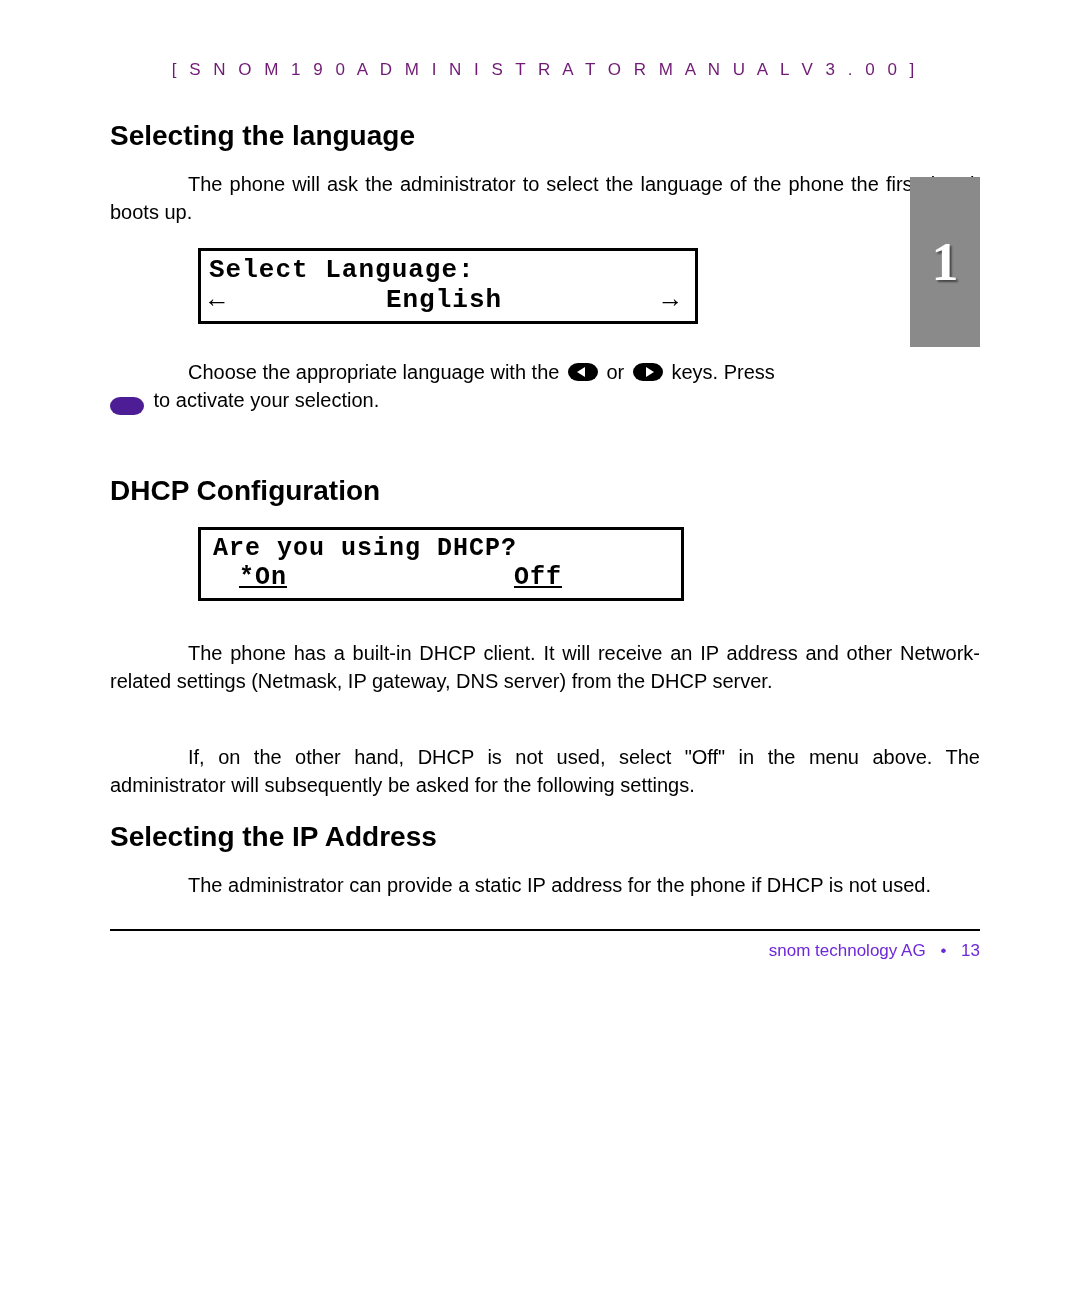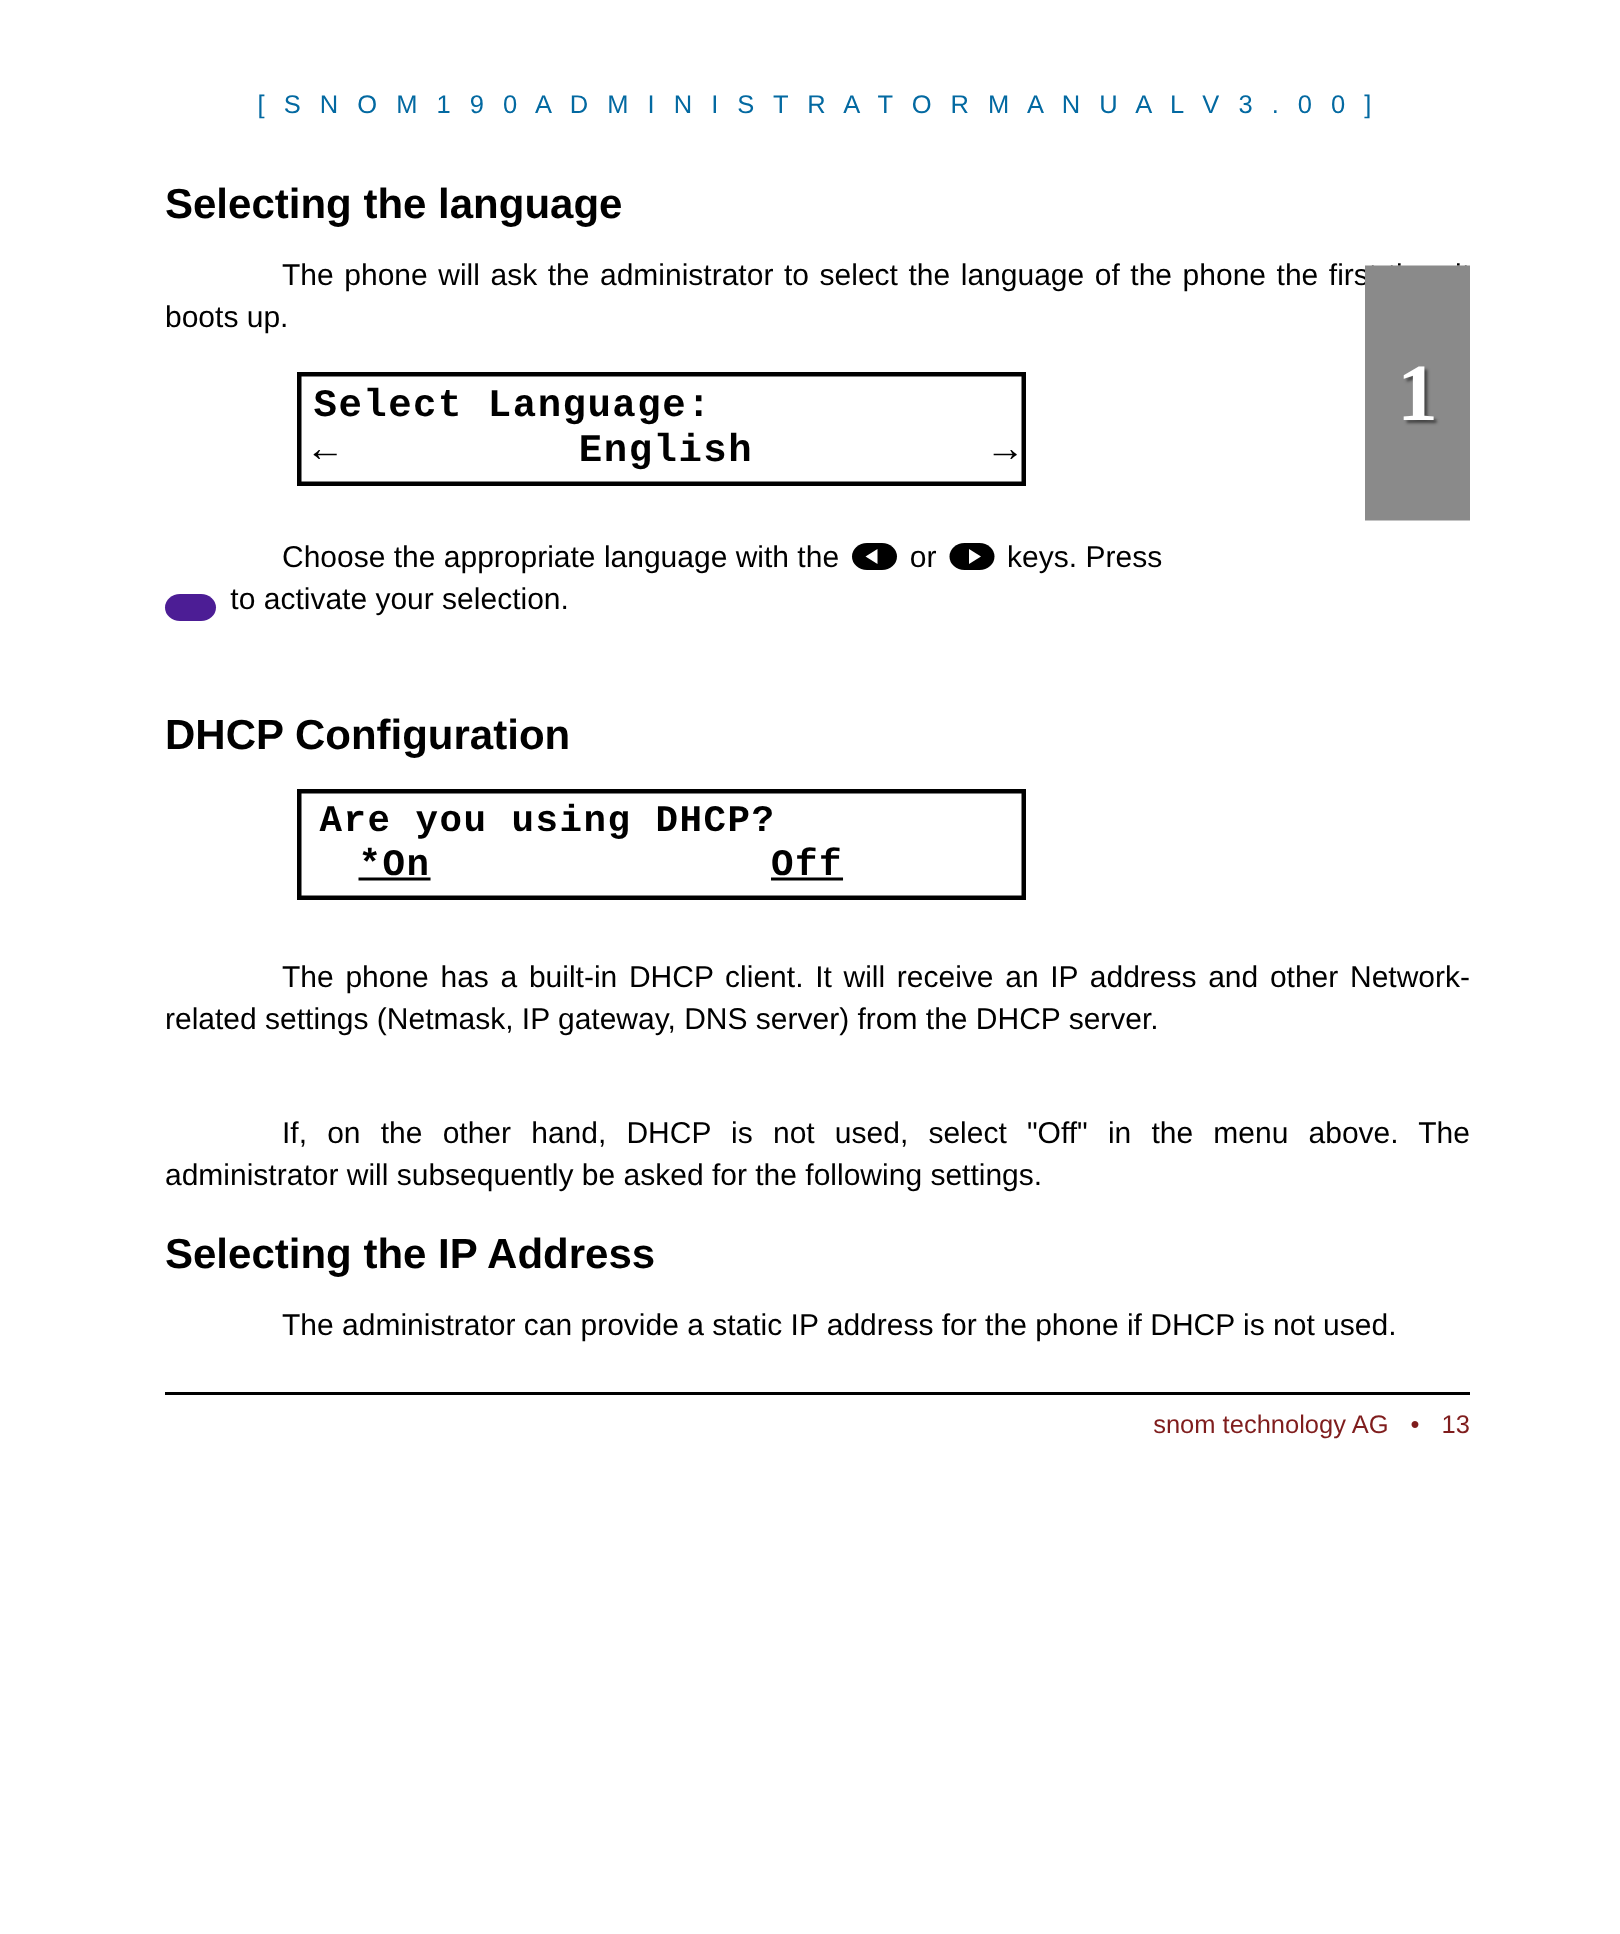--- a/index.html
+++ b/index.html
@@ -14,21 +14,21 @@
     height: 1289px;
     position: relative;
     box-sizing: border-box;
     padding: 60px 100px 40px 110px;
   }
   .header-line {
     text-align: center;
     font-size: 17px;
     letter-spacing: 4px;
     font-family: Verdana, Geneva, sans-serif;
-    color: #0369a1;
+    color: #701a75;
     margin-bottom: 40px;
   }
   h2.section {
     font-size: 28px;
     font-weight: bold;
     margin: 0 0 18px 0;
   }
   p.body {
     font-size: 20px;
     line-height: 1.4;
@@ -49,21 +49,21 @@
     font-family: "Times New Roman", serif;
     display: flex;
     align-items: center;
     justify-content: center;
   }
   .chapter-tab span { text-shadow: 2px 2px 2px rgba(0,0,0,.5); }
 
   
   .lcd {
     border: 3px solid #000;
-    padding: 4px 2px 6px 8px;
+    padding: 4px 16px 6px 8px;
     margin: 14px 0 34px 88px;
     width: 470px;
     font-family: "Courier New", monospace;
     font-weight: bold;
     letter-spacing: 1px;
   }
   .lcd .row1 { font-size: 26px; }
   .lcd .row2 {
     font-size: 26px;
     display: flex;
@@ -127,21 +127,21 @@
   }
 
   .footer-rule {
     border: none;
     border-top: 2.5px solid #000;
     margin: 30px 0 10px 0;
   }
   .footer {
     text-align: right;
     font-size: 17px;
-    color: #7f1d1d;
+    color: #6d28d9;
   }
   .footer .dot { margin: 0 10px; }
 </style>
 </head>
 <body>
 
 <div class="page">
 
   <div class="header-line">[  S N O M  1 9 0  A D M I N I S T R A T O R  M A N U A L  V 3 . 0 0  ]</div>
 

